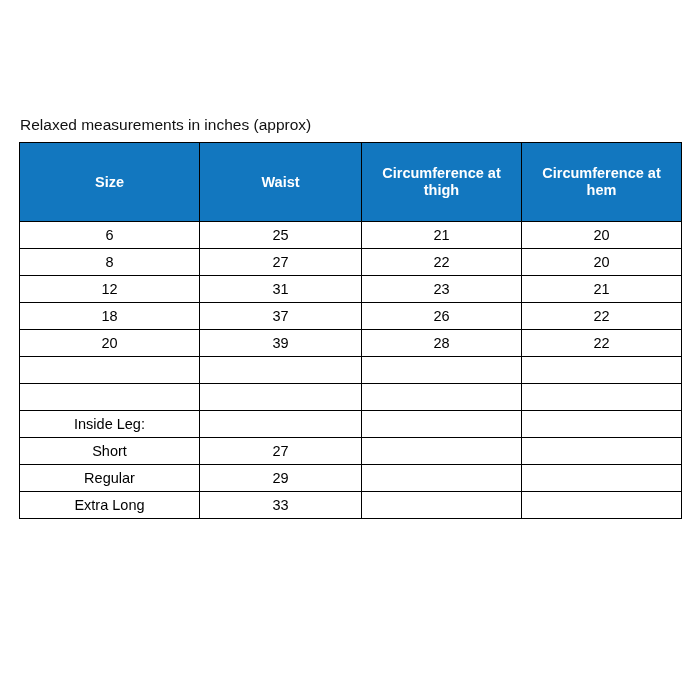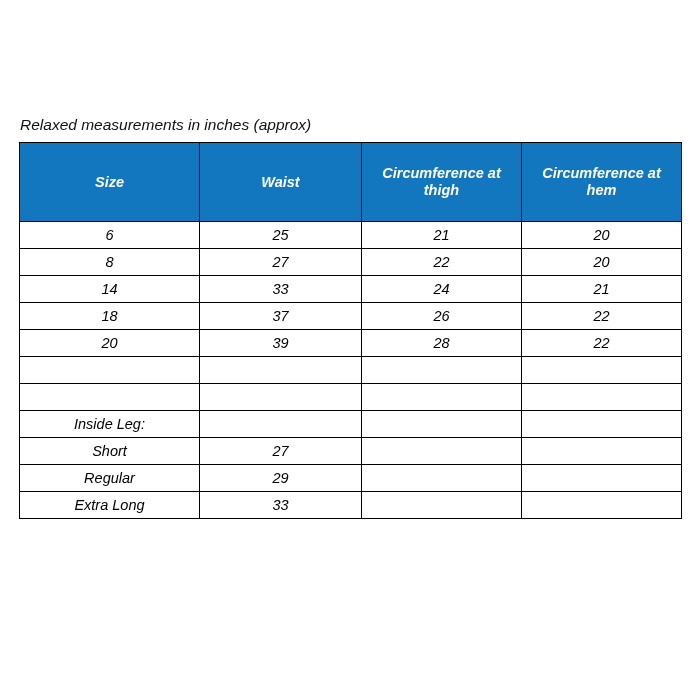--- a/index.html
+++ b/index.html
@@ -15,21 +15,20 @@
     position: relative;
     overflow: hidden;
   }
 
   .page {
     position: absolute;
     left: 0;
     top: 0;
     width: 640px;
     height: 700px;
-    font-style: italic;
   }
 
   
   .watermark {
     position: absolute;
     left: 240px;
     top: 300px;
     width: 230px;
     height: 120px;
     z-index: 0;
@@ -141,23 +140,23 @@
           <td>21</td>
           <td>20</td>
         </tr>
         <tr>
           <td>8</td>
           <td>27</td>
           <td>22</td>
           <td>20</td>
         </tr>
         <tr>
-          <td>14</td>
-          <td>33</td>
-          <td>24</td>
+          <td>12</td>
+          <td>31</td>
+          <td>23</td>
           <td>21</td>
         </tr>
         <tr>
           <td>18</td>
           <td>37</td>
           <td>26</td>
           <td>22</td>
         </tr>
         <tr>
           <td>20</td>

